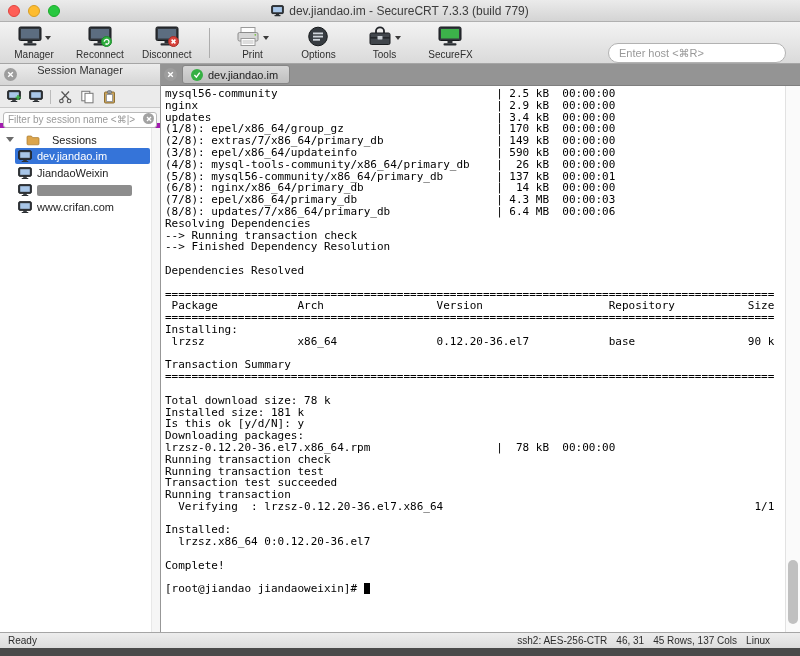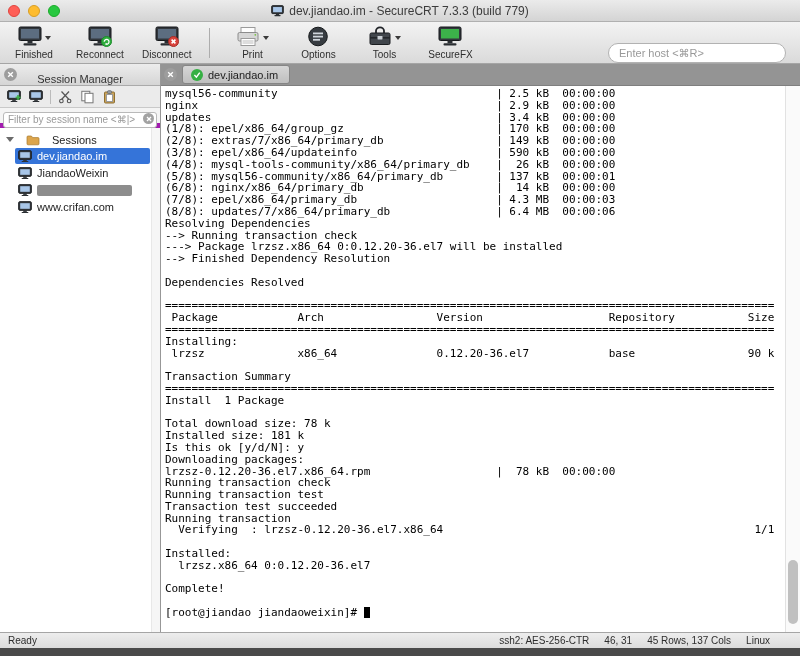--- a/index.html
+++ b/index.html
@@ -49,21 +49,21 @@
 
   
   .main { flex:0 0 568px; height:568px; display:flex; }
 
   
   .sidebar { width:161px; flex:0 0 161px; border-right:1px solid #979797; display:flex; flex-direction:column; background:#fff; }
   .sm-header {
     height:22px; flex:0 0 22px;
     background:linear-gradient(#ececec,#d5d5d5);
     border-bottom:1px solid #aaa;
-    display:flex; align-items:flex-end; justify-content:center;
+    display:flex; align-items:flex-start; justify-content:center;
     font-size:11px; color:#333; position:relative;
   }
   .circle-btn {
     width:13px; height:13px; border-radius:50%; background:#9d9d9d;
     display:flex; align-items:center; justify-content:center; flex:0 0 13px;
   }
   .sm-header .circle-btn { position:absolute; left:4px; top:4px; }
   .sm-toolbar {
     height:22px; flex:0 0 22px; background:#ebebeb; border-bottom:1px solid #c9c9c9;
     display:flex; align-items:center; gap:3px; padding:0 4px;
@@ -110,21 +110,21 @@
   .term-scrollbar { position:absolute; top:0; right:0; bottom:0; width:15px; background:#fafafa; border-left:1px solid #e2e2e2; }
   .term-thumb { position:absolute; left:2px; right:2px; bottom:8px; height:64px; background:#c0c0c0; border-radius:7px; }
 
   
   .statusbar {
     height:16px; flex:0 0 16px;
     background:linear-gradient(#ededed,#dcdcdc);
     border-top:1px solid #a5a5a5;
     display:flex; align-items:center; font-size:10px; color:#2d2d2d; padding:0 8px;
   }
-  .sb-right { margin-left:auto; display:flex; gap:15px; padding-right:22px; }
+  .sb-right { margin-left:auto; display:flex; gap:9px; padding-right:22px; }
 
   .desktop-strip { height:8px; flex:0 0 8px; background:#4a4a4a; }
 
   .icon svg { display:block; }
 </style>
 </head>
 <body>
 
 <div class="window">
 
@@ -154,21 +154,21 @@
             <span class="icon">
               <svg width="24" height="21" viewBox="0 0 24 21">
   <rect x="1" y="1" width="22" height="13.5" rx="1.5" fill="#32373c" stroke="#14171a"></rect>
   <rect x="3" y="3" width="18" height="9.5" fill="#5c6d80"></rect>
   <rect x="9.5" y="14.5" width="5" height="2.8" fill="#2a2e32"></rect>
   <rect x="5.5" y="17.3" width="13" height="2.2" rx="1" fill="#2a2e32"></rect>
               </svg>
             </span>
             <span class="caret"></span>
           </div>
-          <div class="tb-label">Finished</div>
+          <div class="tb-label">Manager</div>
         </div>
         <div class="tb-btn">
           <div class="tb-icon-row">
             <span class="icon">
               <svg width="24" height="21" viewBox="0 0 24 21">
   <rect x="1" y="1" width="22" height="13.5" rx="1.5" fill="#32373c" stroke="#14171a"></rect>
   <rect x="3" y="3" width="18" height="9.5" fill="#5c6d80"></rect>
   <rect x="9.5" y="14.5" width="5" height="2.8" fill="#2a2e32"></rect>
   <rect x="5.5" y="17.3" width="13" height="2.2" rx="1" fill="#2a2e32"></rect>
                 <circle cx="18.5" cy="15.5" r="5" fill="#2fae3e" stroke="#1d8a2b"></circle>
@@ -416,34 +416,32 @@
             <div class="term-line">(1/8): epel/x86_64/group_gz                       | 170 kB  00:00:00</div>
             <div class="term-line">(2/8): extras/7/x86_64/primary_db                 | 149 kB  00:00:00</div>
             <div class="term-line">(3/8): epel/x86_64/updateinfo                     | 590 kB  00:00:00</div>
             <div class="term-line">(4/8): mysql-tools-community/x86_64/primary_db    |  26 kB  00:00:00</div>
             <div class="term-line">(5/8): mysql56-community/x86_64/primary_db        | 137 kB  00:00:01</div>
             <div class="term-line">(6/8): nginx/x86_64/primary_db                    |  14 kB  00:00:00</div>
             <div class="term-line">(7/8): epel/x86_64/primary_db                     | 4.3 MB  00:00:03</div>
             <div class="term-line">(8/8): updates/7/x86_64/primary_db                | 6.4 MB  00:00:06</div>
             <div class="term-line">Resolving Dependencies</div>
             <div class="term-line">--&gt; Running transaction check</div>
-            <div class="term-line">---&gt; Package lrzsz.x86_64 0:0.12.20-36.el7 will be installed</div>
             <div class="term-line">--&gt; Finished Dependency Resolution</div>
             <div class="term-line"> </div>
             <div class="term-line">Dependencies Resolved</div>
             <div class="term-line"> </div>
             <div class="term-line">============================================================================================</div>
             <div class="term-line"> Package            Arch                 Version                   Repository           Size</div>
             <div class="term-line">============================================================================================</div>
             <div class="term-line">Installing:</div>
             <div class="term-line"> lrzsz              x86_64               0.12.20-36.el7            base                 90 k</div>
             <div class="term-line"> </div>
             <div class="term-line">Transaction Summary</div>
             <div class="term-line">============================================================================================</div>
-            <div class="term-line">Install  1 Package</div>
             <div class="term-line"> </div>
             <div class="term-line">Total download size: 78 k</div>
             <div class="term-line">Installed size: 181 k</div>
             <div class="term-line">Is this ok [y/d/N]: y</div>
             <div class="term-line">Downloading packages:</div>
             <div class="term-line">lrzsz-0.12.20-36.el7.x86_64.rpm                   |  78 kB  00:00:00</div>
             <div class="term-line">Running transaction check</div>
             <div class="term-line">Running transaction test</div>
             <div class="term-line">Transaction test succeeded</div>
             <div class="term-line">Running transaction</div>

